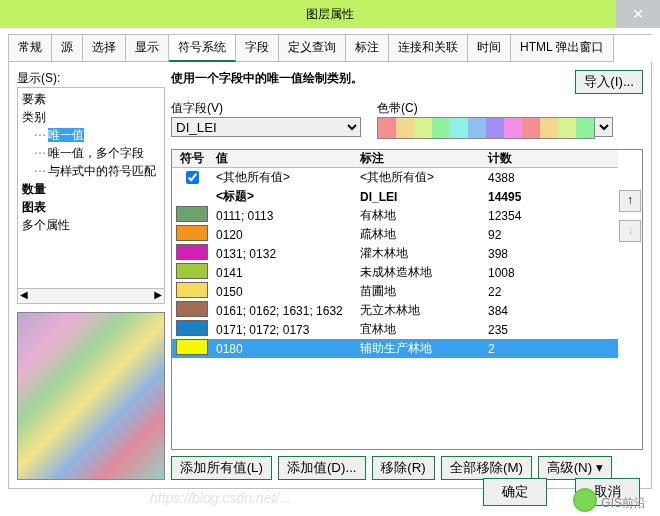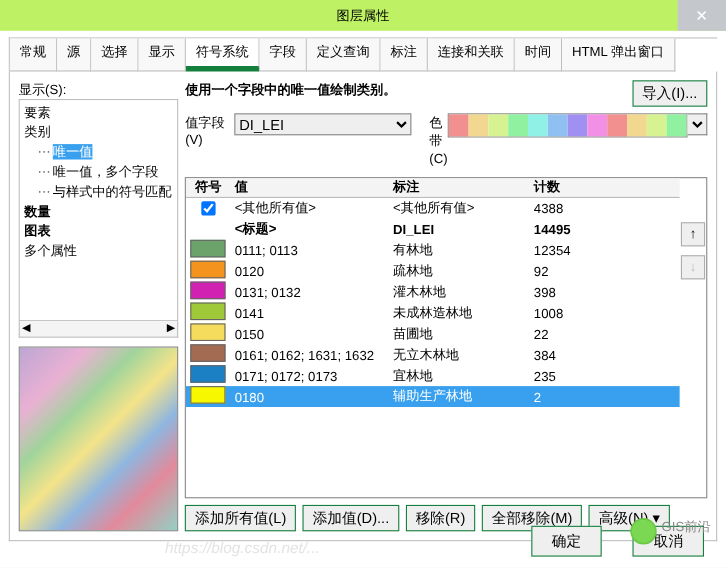--- a/index.html
+++ b/index.html
@@ -1,54 +1,54 @@
 <!DOCTYPE html>
 <html><head>
 <meta charset="utf-8">
 <style>
   body { margin:0; font:12px "Microsoft YaHei","SimSun",Arial,sans-serif; background:#f3f3f3; }
   .win { width:660px; height:516px; background:#fff; position:relative; }
   .title { position:relative; height:28px; background:#bef264; text-align:center; line-height:28px; font-size:12px; }
   .close { position:absolute; right:0; top:0; width:44px; height:28px; background:#c4c7cc; color:#fff; font-size:14px; line-height:28px; text-align:center; }
   .tabs { display:flex; border-top:1px solid #bfbfbf; border-left:1px solid #bfbfbf; margin:6px 8px 0 8px; }
   .tab { padding:4px 9px; border-right:1px solid #bfbfbf; border-bottom:1px solid #bfbfbf; background:#f8f8f8; position:relative; }
-  .tab.active { background:#fff; border-bottom:5px solid #15803d; font-weight:normal; }
+  .tab.active { background:#fff; border-bottom:2px solid #15803d; font-weight:normal; }
   .body { display:flex; margin:0 8px; border:1px solid #bfbfbf; border-top:none; height:410px; padding:8px; gap:6px; }
   .left { width:148px; display:flex; flex-direction:column; }
   .showlist { border:1px solid #bfbfbf; height:196px; padding:2px 4px; overflow:hidden; font-size:12px; line-height:18px; }
   .showlist .hl { background:#38a0ee; color:#fff; display:inline; }
   .tree-i { margin-left:12px; }
   .tree-i::before { content:"⋯"; margin-right:2px; color:#777; }
   .scroll { height:14px; border:1px solid #bfbfbf; border-top:none; background:#f4f4f4; display:flex; justify-content:space-between; font-size:10px; padding:0 2px; }
   .preview { flex:1; border:1px solid #888; margin-top:8px; background:linear-gradient(135deg,#bda6d4 0%,#e9b1d3 20%,#a1d49c 35%,#f4e48a 50%,#8fb6e0 65%,#e28a9a 80%,#93d0c4 100%); position:relative; }
   .right { flex:1; display:flex; flex-direction:column; }
   .hdr { font-weight:bold; margin-bottom:6px; display:flex; justify-content:space-between; align-items:flex-start; }
   .btn { border:1px solid #15803d; background:#efefef; padding:2px 8px; font:12px inherit; }
   .row1 { display:flex; gap:16px; }
-  .fieldgrp { display:flex; flex-direction:row; }
+  .fieldgrp { display:flex; flex-direction:column; }
   .sel { border:1px solid #888; height:20px; font:12px inherit; }
   .ramp { border:1px solid #888; height:20px; width:216px; display:flex; }
   .ramp span { flex:1; }
   .grid { border:1px solid #888; margin-top:10px; flex:1; display:flex; }
   .gridin { flex:1; overflow:hidden; }
   .ghdr { display:flex; background:#f4f4f4; border-bottom:1px solid #bbb; font-weight:bold; }
   .grow { display:flex; height:19px; align-items:center; }
   .c1 { width:40px; text-align:center; }
   .c2 { width:140px; padding-left:4px; }
   .c3 { width:124px; padding-left:4px; }
   .c4 { flex:1; padding-left:4px; }
   .swatch { width:30px; height:14px; border:1px solid #666; display:inline-block; }
   .sel-row { background:#38a0ee; color:#fff; }
   .sidebtns { width:20px; display:flex; flex-direction:column; gap:8px; padding:40px 2px; align-items:center; }
   .arrbtn { width:20px; height:20px; border:1px solid #adadad; background:#efefef; text-align:center; line-height:18px; font-size:12px; }
   .btnrow { display:flex; gap:6px; margin-top:6px; }
   .footer { position:absolute; bottom:10px; right:20px; display:flex; gap:28px; }
   .footer .btn { padding:4px 18px; }
   .watermark { position:absolute; bottom:10px; left:150px; color:#e3e3e3; font-size:14px; font-style:italic; }
-  .wechat { position:absolute; bottom:21px; right:14px; display:flex; align-items:flex-start; gap:4px; color:#888; font-size:12px; }
+  .wechat { position:absolute; bottom:4px; right:14px; display:flex; align-items:flex-end; gap:4px; color:#888; font-size:12px; }
   .wcicon { width:24px; height:24px; border-radius:50%; background:radial-gradient(circle,#7bd852 60%,#6cc946 62%); display:inline-block; }
 </style>
 </head>
 <body>
 
 <div class="win">
   <div class="title">
     <span>图层属性</span>
     <div class="close">✕</div>
   </div>

